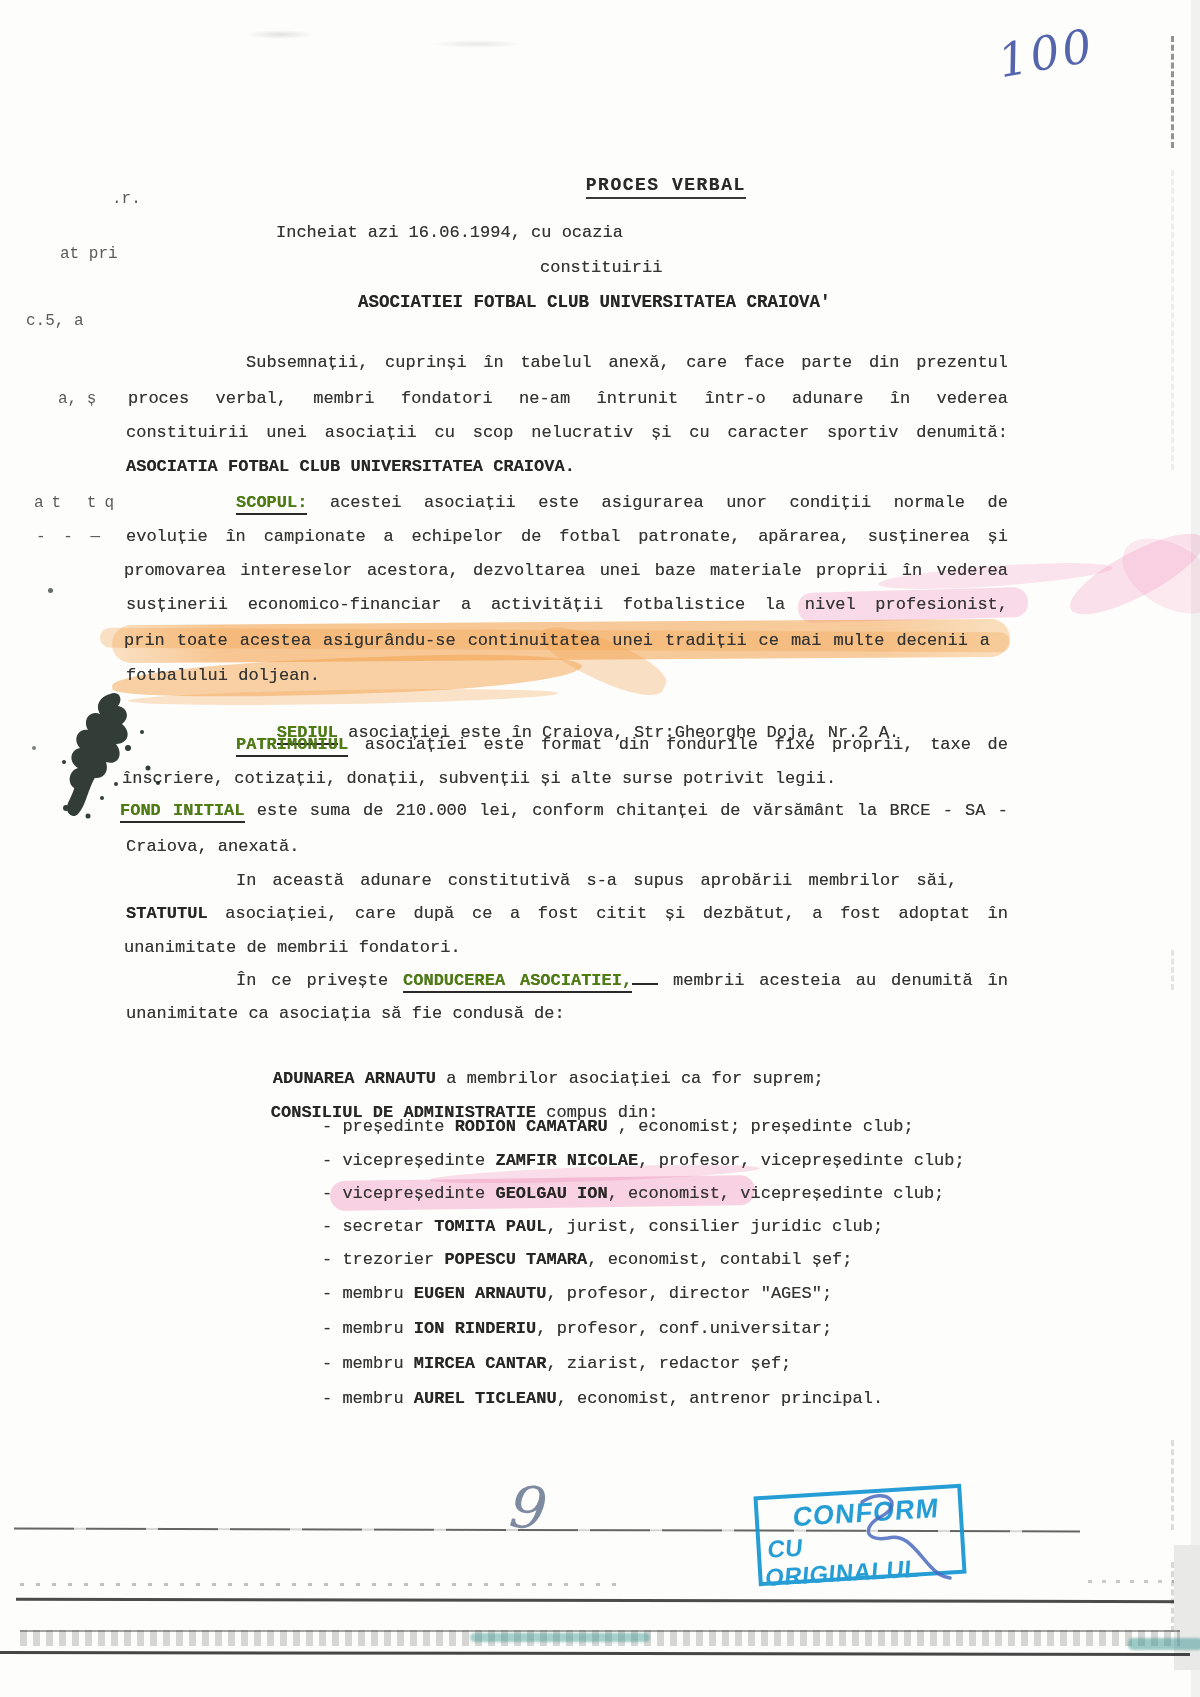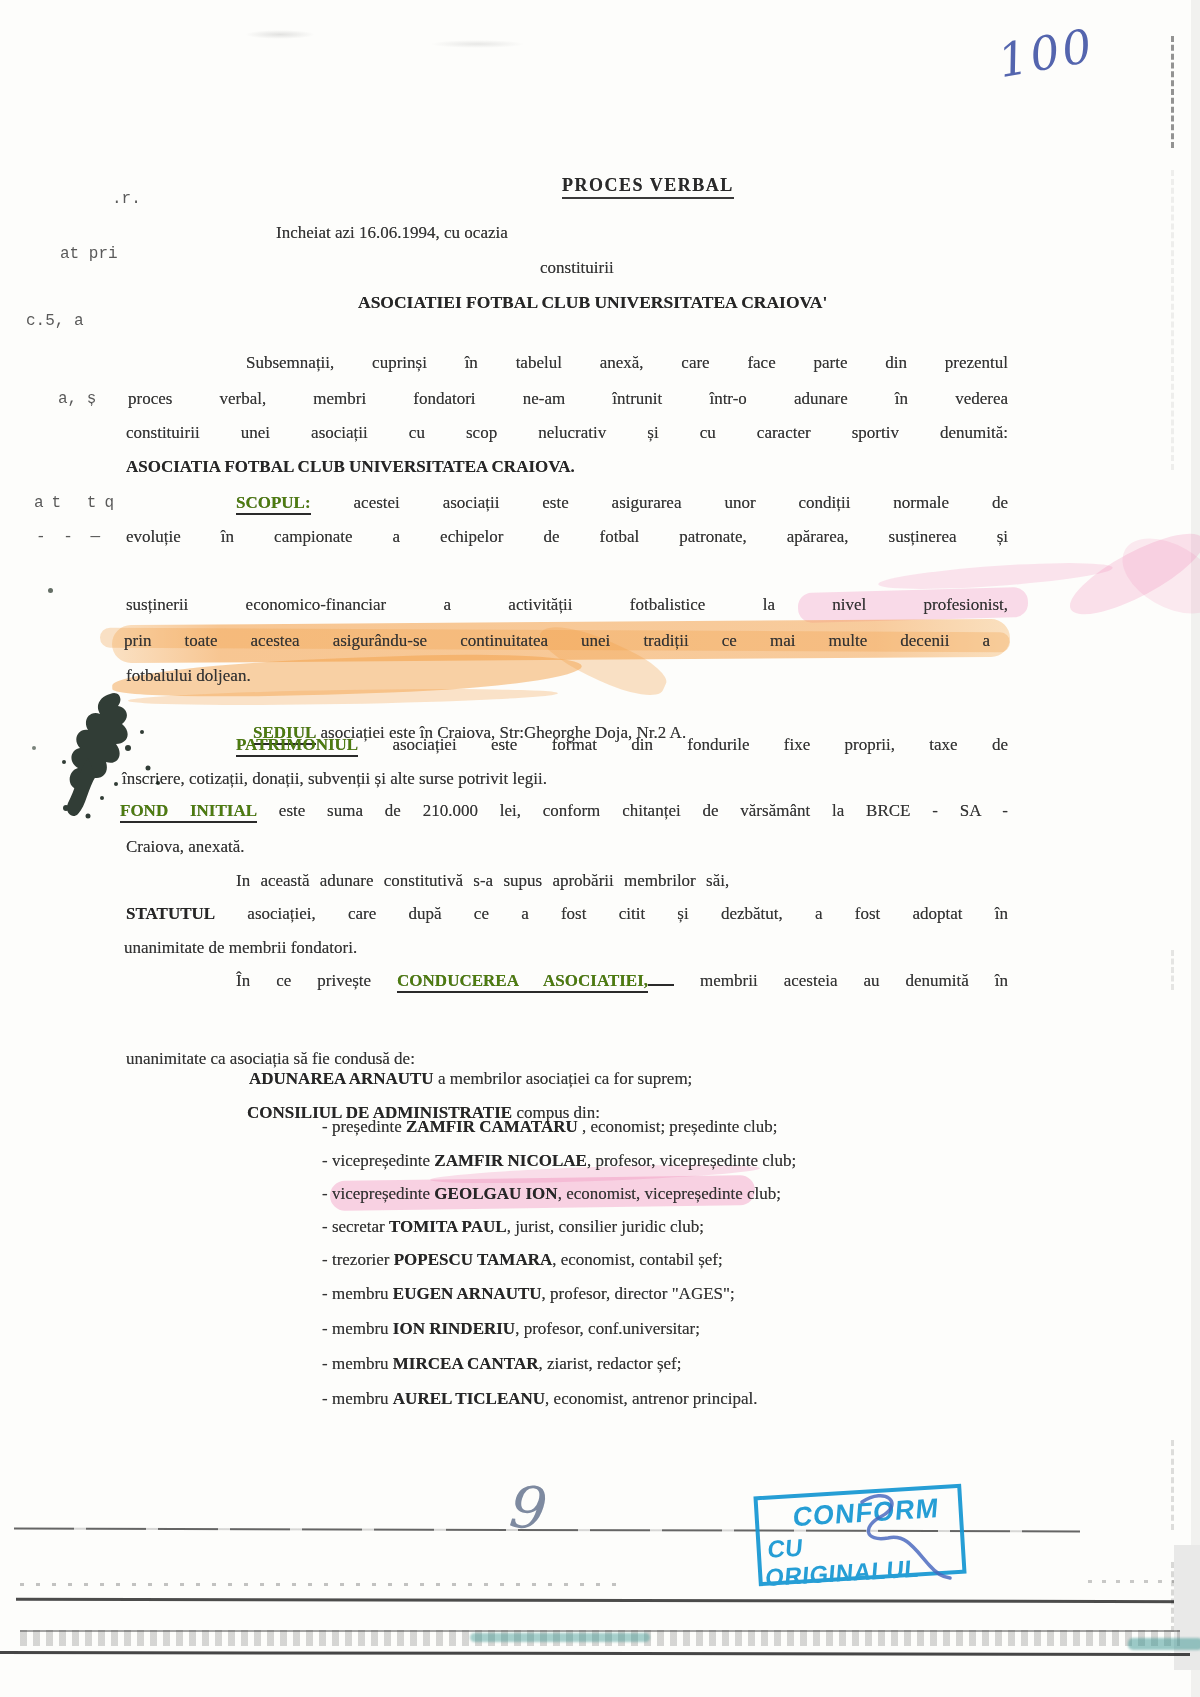--- a/index.html
+++ b/index.html
@@ -3,21 +3,21 @@
 <meta charset="utf-8">
 <style>
   html,body{margin:0;padding:0;background:#888;}
   .page{
     position:relative;width:1200px;height:1697px;margin:0 auto;
     background:#fdfdfb;overflow:hidden;
     font-family:"Liberation Mono","DejaVu Sans Mono",monospace;
   }
   .tl{
     position:absolute;font-size:17px;line-height:22px;color:#343434;
-    white-space:pre;text-shadow:0 0 .6px rgba(30,30,30,.55);font-family:Liberation Serif, serif;
+    white-space:pre;text-shadow:0 0 .6px rgba(30,30,30,.55);
   }
   .just{white-space:normal;text-align:justify;text-align-last:justify;}
   .b{font-weight:bold;color:#262626;}
   .kw{font-weight:bold;color:#4d7c0f;border-bottom:2px solid #2a2a2a;padding-bottom:1px;}
   .ulx{display:inline-block;width:26px;height:13px;border-bottom:2px solid #2a2a2a;}
   .title{font-size:18px;font-weight:bold;letter-spacing:1.5px;color:#2a2a2a;
          border-bottom:2px solid #3a3a3a;padding-bottom:2px;}
   .frag{position:absolute;font-size:16px;color:#3d3d3d;white-space:pre;opacity:.85;}
   
   .hl{position:absolute;pointer-events:none;}
@@ -80,20 +80,21 @@
   <div class="hl" style="left:112px;top:622px;width:898px;height:38px;border-radius:19px;transform:rotate(-.4deg);background:linear-gradient(to right,rgba(244,160,66,.3),rgba(243,158,70,.58) 12%,rgba(243,158,70,.52) 85%,rgba(244,170,80,.35));"></div>
   <div class="hl" style="left:100px;top:630px;width:910px;height:20px;border-radius:12px;transform:rotate(.3deg);background:rgba(243,158,70,.3);"></div>
   <div class="hl" style="left:112px;top:658px;width:470px;height:36px;border-radius:55% 40% 45% 55%/60% 50% 60% 40%;background:rgba(243,158,70,.48);transform:rotate(-2deg);"></div>
   <div class="hl" style="left:535px;top:640px;width:135px;height:40px;border-radius:60% 40% 50% 50%;background:rgba(243,158,70,.3);transform:rotate(25deg);"></div>
   <div class="hl" style="left:128px;top:690px;width:430px;height:14px;border-radius:50%;background:rgba(243,158,70,.28);transform:rotate(-1deg);"></div>
 
   <div class="tl just" style="left:236px;top:492px;width:772px;">
     <span class="kw">SCOPUL:</span><span> acestei asociații este asigurarea unor condiții normale de</span>
   </div>
   <div class="tl just" style="left:126px;top:526px;width:882px;">evoluție în campionate a echipelor de fotbal patronate, apărarea, susținerea și</div>
+  <div class="tl just" style="left:124px;top:560px;width:884px;">promovarea intereselor acestora, dezvoltarea unei baze materiale proprii în vederea</div>
   <div class="tl just" style="left:126px;top:594px;width:882px;">susținerii economico-financiar a activității fotbalistice la nivel profesionist,</div>
   <div class="tl just" style="left:124px;top:630px;width:866px;">prin toate acestea asigurându-se continuitatea unei tradiții ce mai multe decenii a</div>
   <div class="tl" style="left:126px;top:665px;">fotbalului doljean.</div>
 
   <div class="tl" style="left:236px;top:700px;">
     <span class="kw">SEDIUL</span><span> asociației este în Craiova, Str:Gheorghe Doja, Nr.2 A.</span>
   </div>
 
   <div class="tl just" style="left:236px;top:734px;width:772px;">
     <span class="kw">PATRIMONIUL</span><span> asociației este format din fondurile fixe proprii, taxe de</span>
@@ -125,33 +126,33 @@
 
   <div class="tl" style="left:236px;top:870px;word-spacing:6px;">In această adunare constitutivă s-a supus aprobării membrilor săi,</div>
   <div class="tl just" style="left:126px;top:903px;width:882px;">
     <span class="b">STATUTUL</span><span> asociației, care după ce a fost citit și dezbătut, a fost adoptat în</span>
   </div>
   <div class="tl" style="left:124px;top:937px;">unanimitate de membrii fondatori.</div>
 
   <div class="tl just" style="left:236px;top:970px;width:772px;">
     <span>În ce privește </span><span class="kw">CONDUCEREA ASOCIATIEI,</span><span class="ulx"></span><span> membrii acesteia au denumită în</span>
   </div>
-  <div class="tl" style="left:126px;top:1048px;text-align:center;">unanimitate ca asociația să fie condusă de:</div>
+  <div class="tl" style="left:126px;top:1003px;text-align:center;">unanimitate ca asociația să fie condusă de:</div>
 
   <div class="tl" style="left:232px;top:1046px;">
     <span class="b">ADUNAREA ARNAUTU</span><span> a membrilor asociației ca for suprem;</span>
   </div>
   <div class="tl" style="left:230px;top:1080px;">
     <span class="b">CONSILIUL DE ADMINISTRATIE</span><span> compus din:</span>
   </div>
 
   <div class="hl" style="left:330px;top:1178px;width:425px;height:30px;background:rgba(238,110,170,.3);border-radius:15px;transform:rotate(-.8deg);"></div>
   <div class="hl" style="left:430px;top:1167px;width:330px;height:14px;background:rgba(238,110,170,.22);border-radius:50%;transform:rotate(-2deg);"></div>
 
-  <div class="tl" style="left:322px;top:1116px;"><span>- președinte </span><span class="b">ZAMFIR CAMATARU</span><span> , economist; președinte club;</span></div>
+  <div class="tl" style="left:322px;top:1116px;"><span>- președinte </span><span class="b">RODION CAMATARU</span><span> , economist; președinte club;</span></div>
   <div class="tl" style="left:322px;top:1150px;"><span>- vicepreședinte </span><span class="b">ZAMFIR NICOLAE</span><span>, profesor, vicepreședinte club;</span></div>
   <div class="tl" style="left:322px;top:1183px;"><span>- vicepreședinte </span><span class="b">GEOLGAU ION</span><span>, economist, vicepreședinte club;</span></div>
   <div class="tl" style="left:322px;top:1216px;"><span>- secretar </span><span class="b">TOMITA PAUL</span><span>, jurist, consilier juridic club;</span></div>
   <div class="tl" style="left:322px;top:1249px;"><span>- trezorier </span><span class="b">POPESCU TAMARA</span><span>, economist, contabil șef;</span></div>
   <div class="tl" style="left:322px;top:1283px;"><span>- membru </span><span class="b">EUGEN ARNAUTU</span><span>, profesor, director "AGES";</span></div>
   <div class="tl" style="left:322px;top:1318px;"><span>- membru </span><span class="b">ION RINDERIU</span><span>, profesor, conf.universitar;</span></div>
   <div class="tl" style="left:322px;top:1353px;text-align:center;"><span>- membru </span><span class="b">MIRCEA CANTAR</span><span>, ziarist, redactor șef;</span></div>
   <div class="tl" style="left:322px;top:1388px;"><span>- membru </span><span class="b">AUREL TICLEANU</span><span>, economist, antrenor principal.</span></div>
 
   <div class="hw" style="left:510px;top:1474px;font-size:58px;color:#7e8aa0;transform:rotate(6deg);">9</div>

